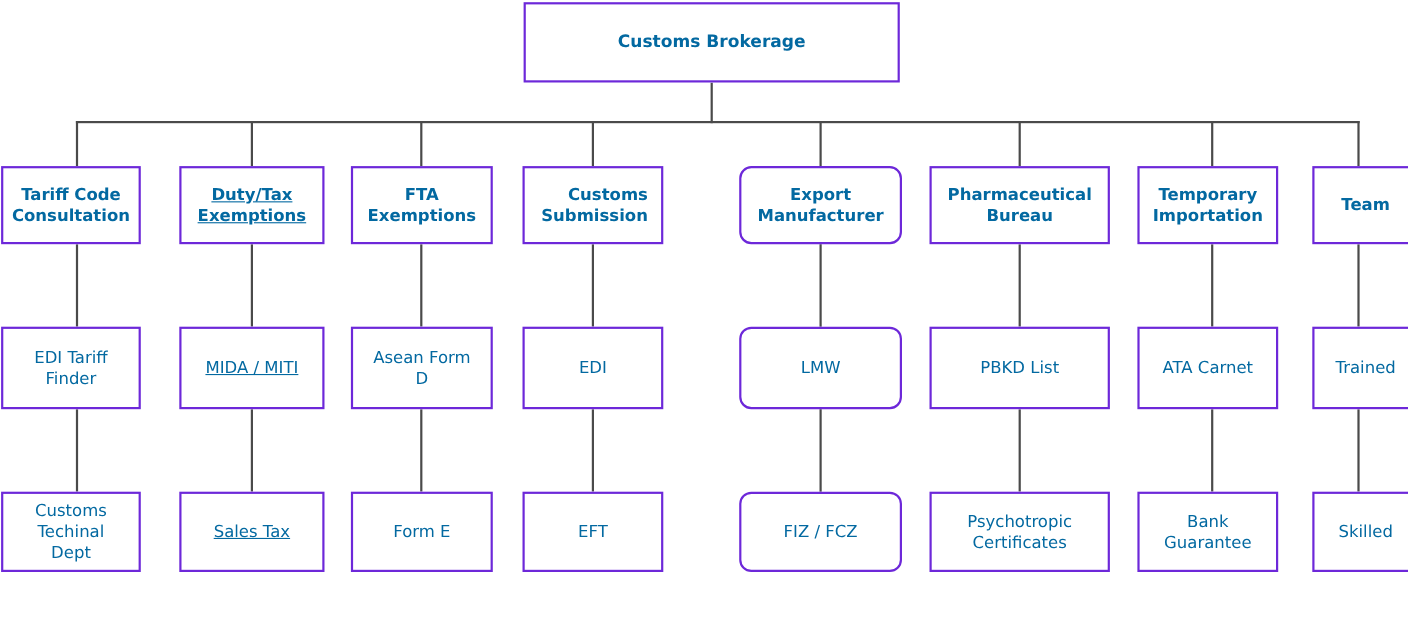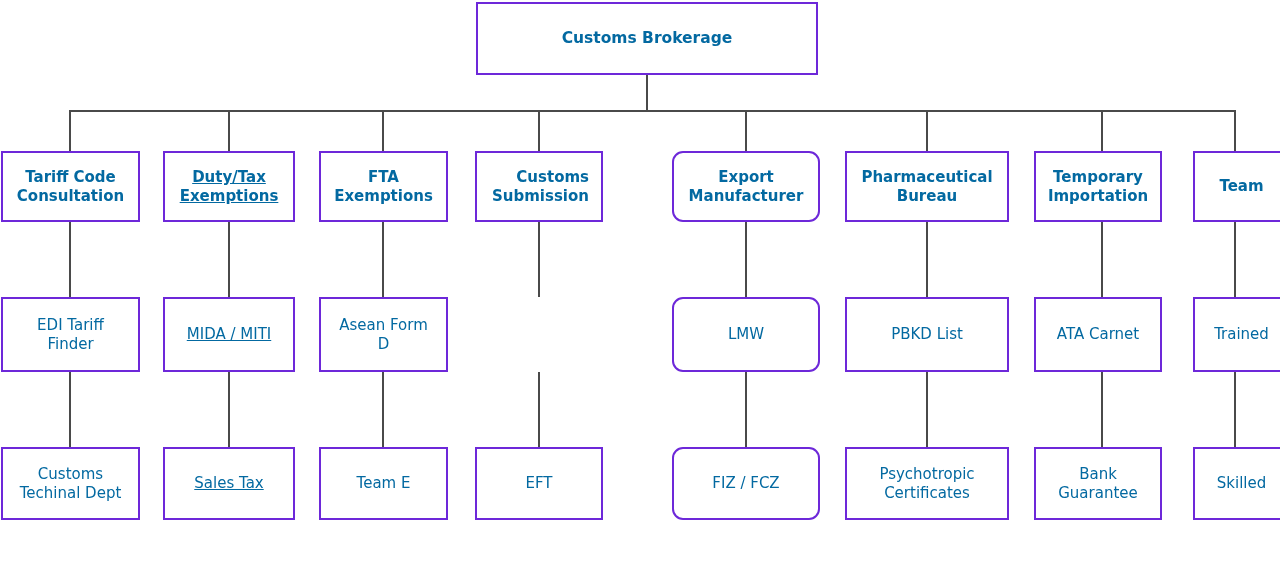--- a/index.html
+++ b/index.html
@@ -34,21 +34,21 @@
   .root-node {
     left: 476px; top: 2px; width: 342px; height: 73px;
     font-weight: bold; font-size: 15.5px;
   }
   .line {
     position: absolute;
     background: #4a4a4a;
     z-index: 1;
   }
   
-  .c1 { left: 1px;    width: 139px; }
+  .c1 { left: 1px;    width: 127px; }
   .c2 { left: 163px;  width: 132px; text-decoration: underline; }
   .c3 { left: 319px;  width: 129px; }
   .c4 { left: 475px;  width: 128px; text-align: right; }
   .c5 { left: 672px;  width: 148px; border-radius: 11px; }
   .c6 { left: 845px;  width: 164px; }
   .c7 { left: 1034px; width: 128px; }
   .c8 { left: 1193px; width: 97px;  }
   
   .r1 { top: 151px; height: 71px; }
   .r2 { top: 297px; height: 75px; }
@@ -109,23 +109,24 @@
   <div class="node header c1 r1">Tariff Code Consultation</div>
   <div class="node c1 r2">EDI Tariff Finder</div>
   <div class="node c1 r3">Customs Techinal Dept</div>
 
   <div class="node header c2 r1">Duty/Tax Exemptions</div>
   <div class="node c2 r2">MIDA / MITI</div>
   <div class="node c2 r3">Sales Tax</div>
 
   <div class="node header c3 r1">FTA Exemptions</div>
   <div class="node c3 r2">Asean Form D</div>
-  <div class="node c3 r3">Team E</div>
+  <div class="node c3 r3">Form E</div>
 
   <div class="node header c4 r1">Customs Submission</div>
+  <div class="node c4 r2">EDI</div>
   <div class="node c4 r3">EFT</div>
 
   <div class="node header c5 r1">Export Manufacturer</div>
   <div class="node c5 r2">LMW</div>
   <div class="node c5 r3">FIZ / FCZ</div>
 
   <div class="node header c6 r1">Pharmaceutical Bureau</div>
   <div class="node c6 r2">PBKD List</div>
   <div class="node c6 r3">Psychotropic Certificates</div>
 

